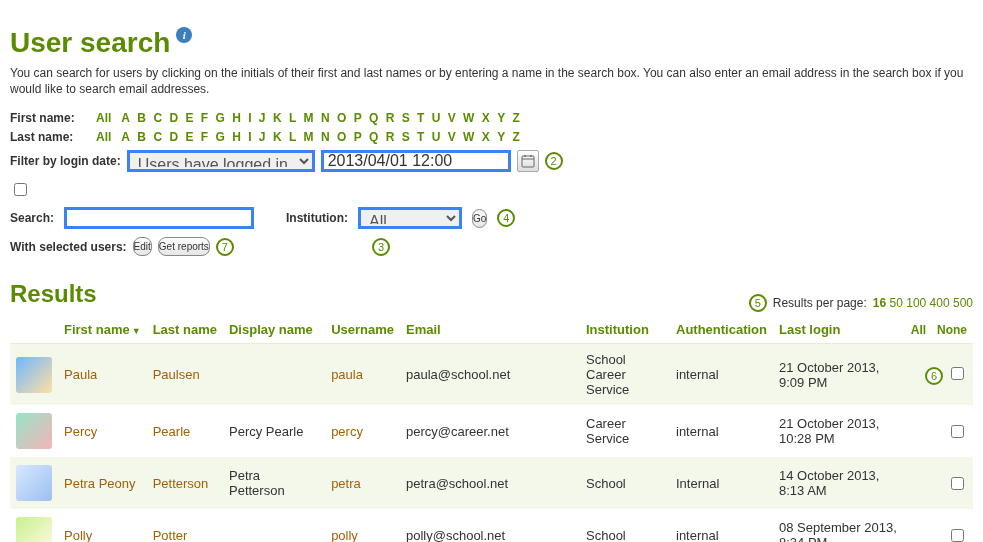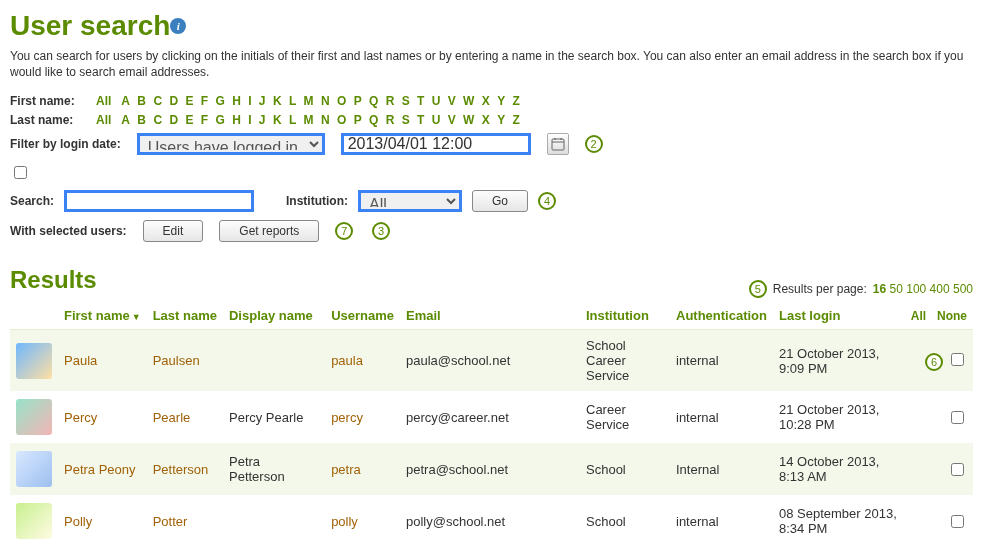--- a/index.html
+++ b/index.html
@@ -9,23 +9,24 @@
     color: #333;
     margin: 0;
     padding: 10px 10px 20px 10px;
     width: 983px;
     background: #fff;
   }
   h1 {
     color: #5b8b00;
     font-size: 28px;
     font-weight: bold;
-    margin: 0 0 6px 0;
-    display: flex;
-    align-items: center;
+    margin: 17px 0 6px 0;
+    display: flex;
+    align-items: flex-start;
+    gap: 6px;
   }
   h2 {
     color: #5b8b00;
     font-size: 24px;
     font-weight: bold;
     margin: 16px 0 4px 0;
   }
   .info-icon {
     display: inline-flex;
     align-items: center;
@@ -60,21 +61,21 @@
   .alpha-link {
     color: #5b8b00;
     font-weight: bold;
     cursor: pointer;
     padding: 0 2px;
   }
   .filter-row {
     margin: 8px 0;
     display: flex;
     align-items: center;
-    gap: 16px;
+    gap: 6px;
     flex-wrap: wrap;
   }
   .filter-row .label {
     font-weight: bold;
   }
   select, input[type=text] {
     font-family: inherit;
     font-size: 16px;
     padding: 2px 4px;
     border: 3px solid #3b82f6;
@@ -103,24 +104,24 @@
     height: 18px;
     border: 2px solid #5b8b00;
     border-radius: 50%;
     color: #5b8b00;
     font-size: 11px;
     font-weight: normal;
     background: #fff;
   }
   .btn {
     font-family: inherit;
-    font-size: 12px;
-    padding: 3px 19px;
+    font-size: 10px;
+    padding: 3px 0;
     border: 1px solid #888;
-    border-radius: 3px;
+    border-radius: 8px;
     background: linear-gradient(#fdfdfd,#e6e6e6);
     cursor: pointer;
     color: #333;
   }
   .search-input { width: 190px; height: 22px; }
   .inst-select { width: 104px; height: 22px; background: #f0f0f0;}
   .row-gap-search { gap: 10px; }
   .results-header {
     display: flex;
     justify-content: space-between;

